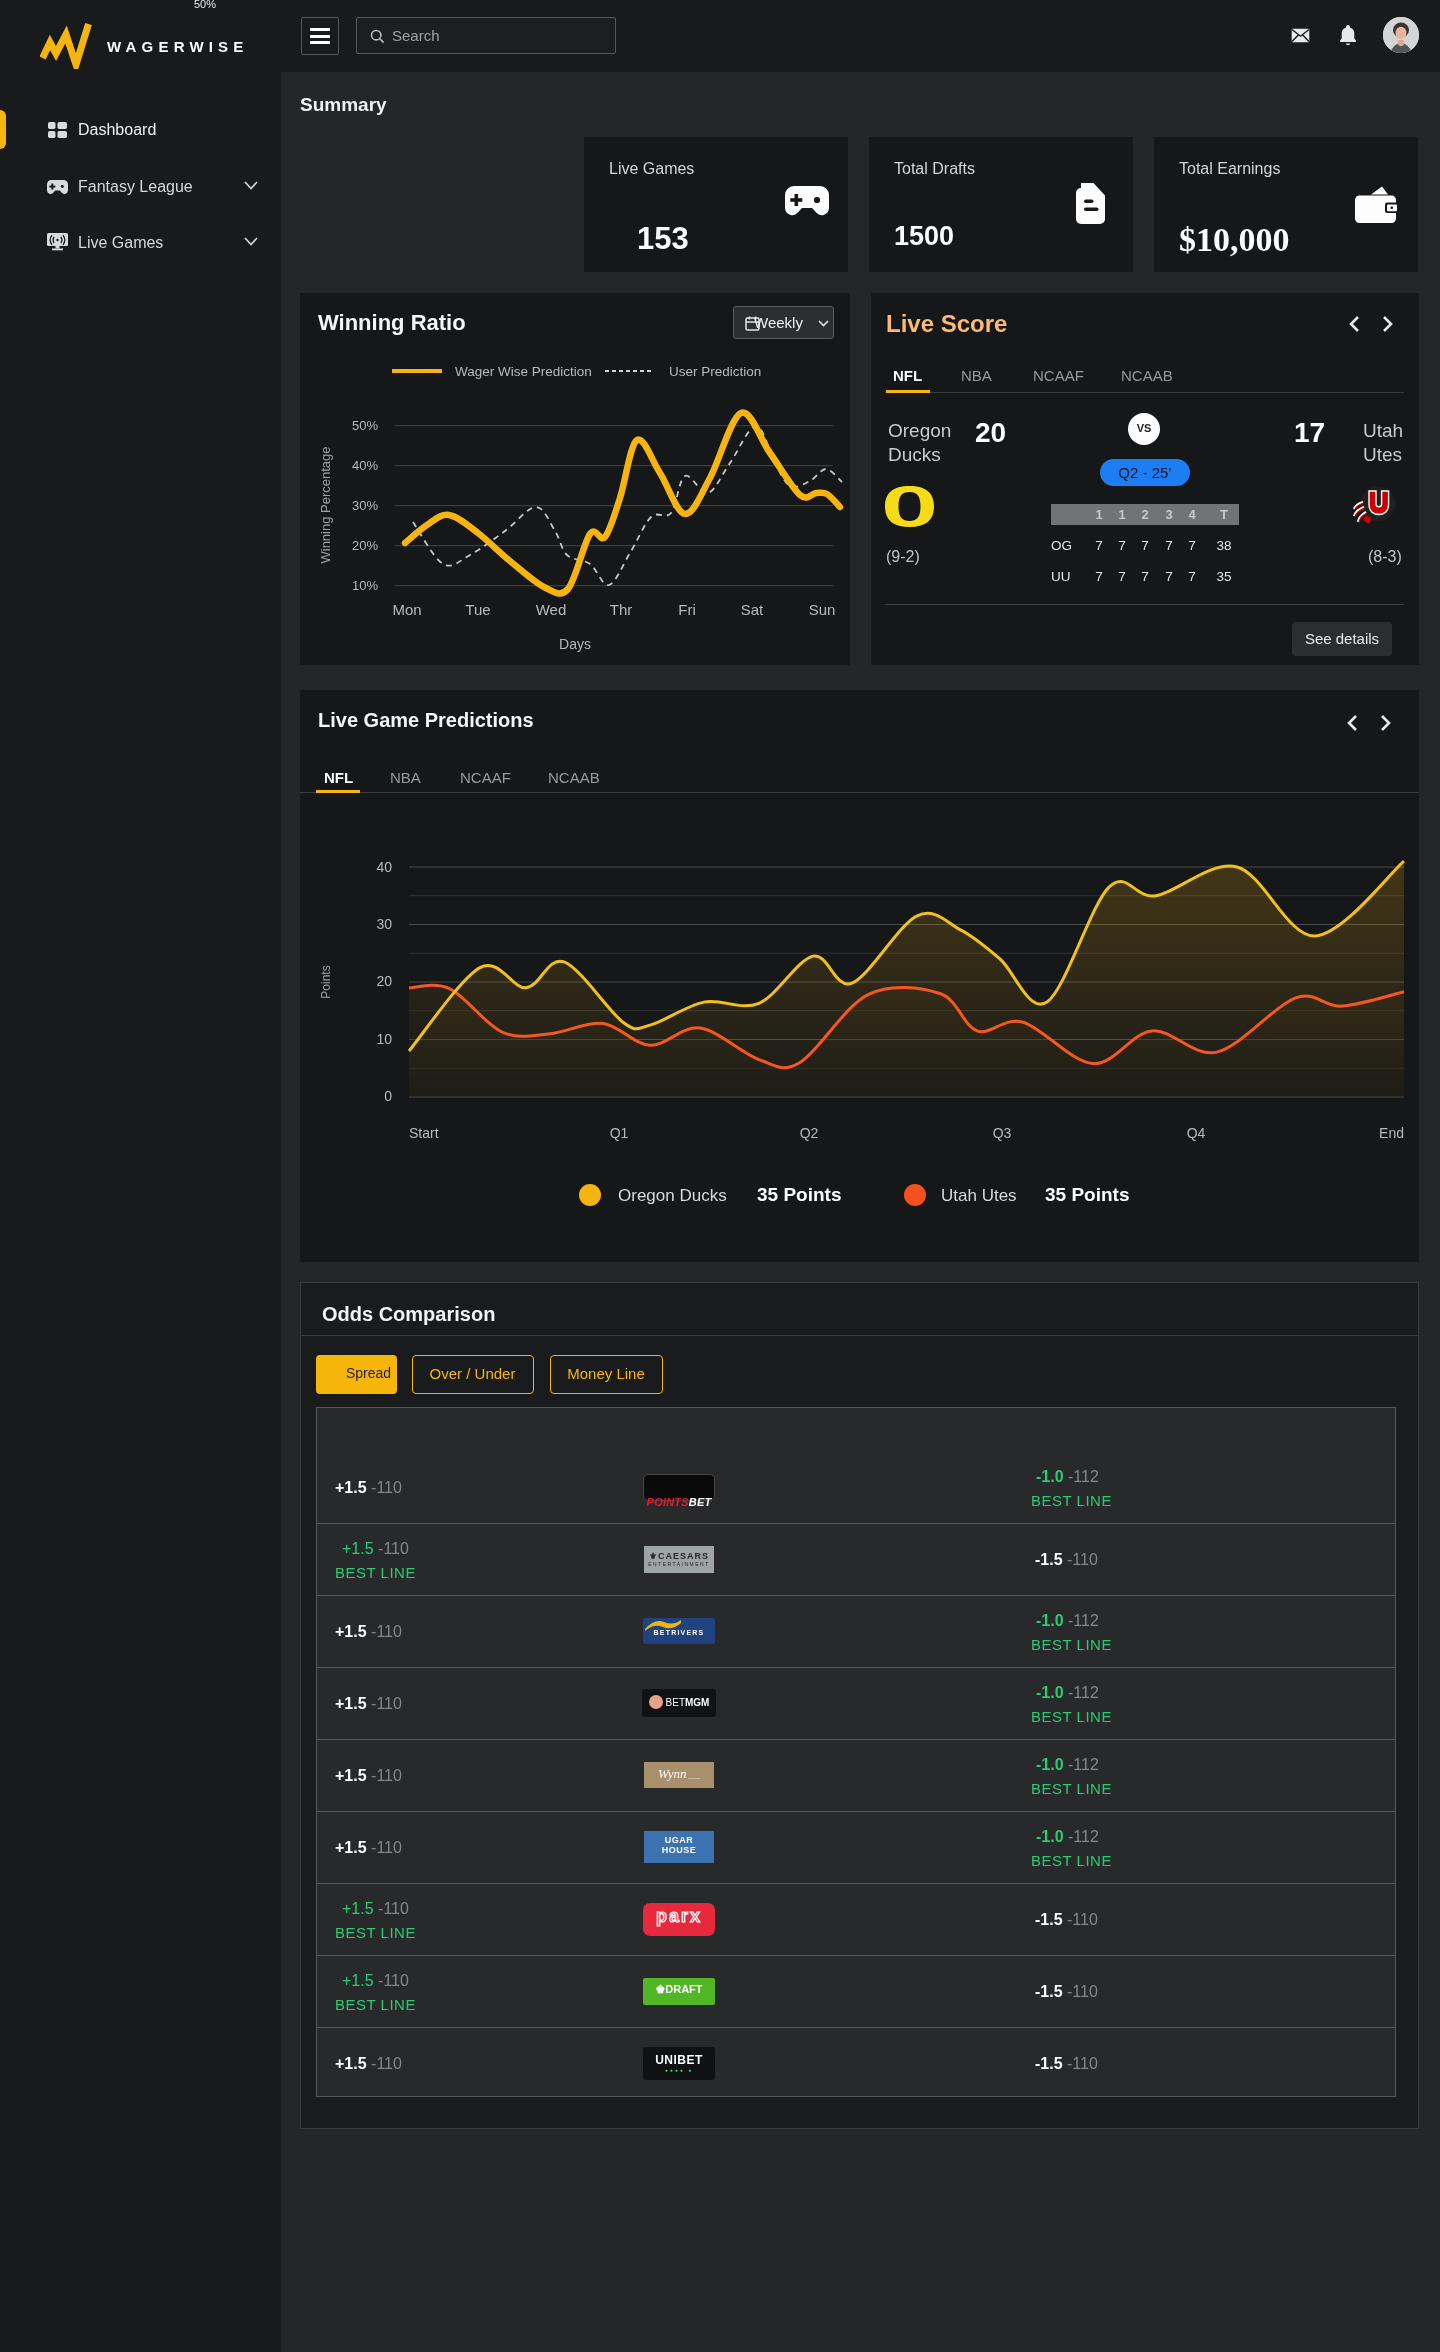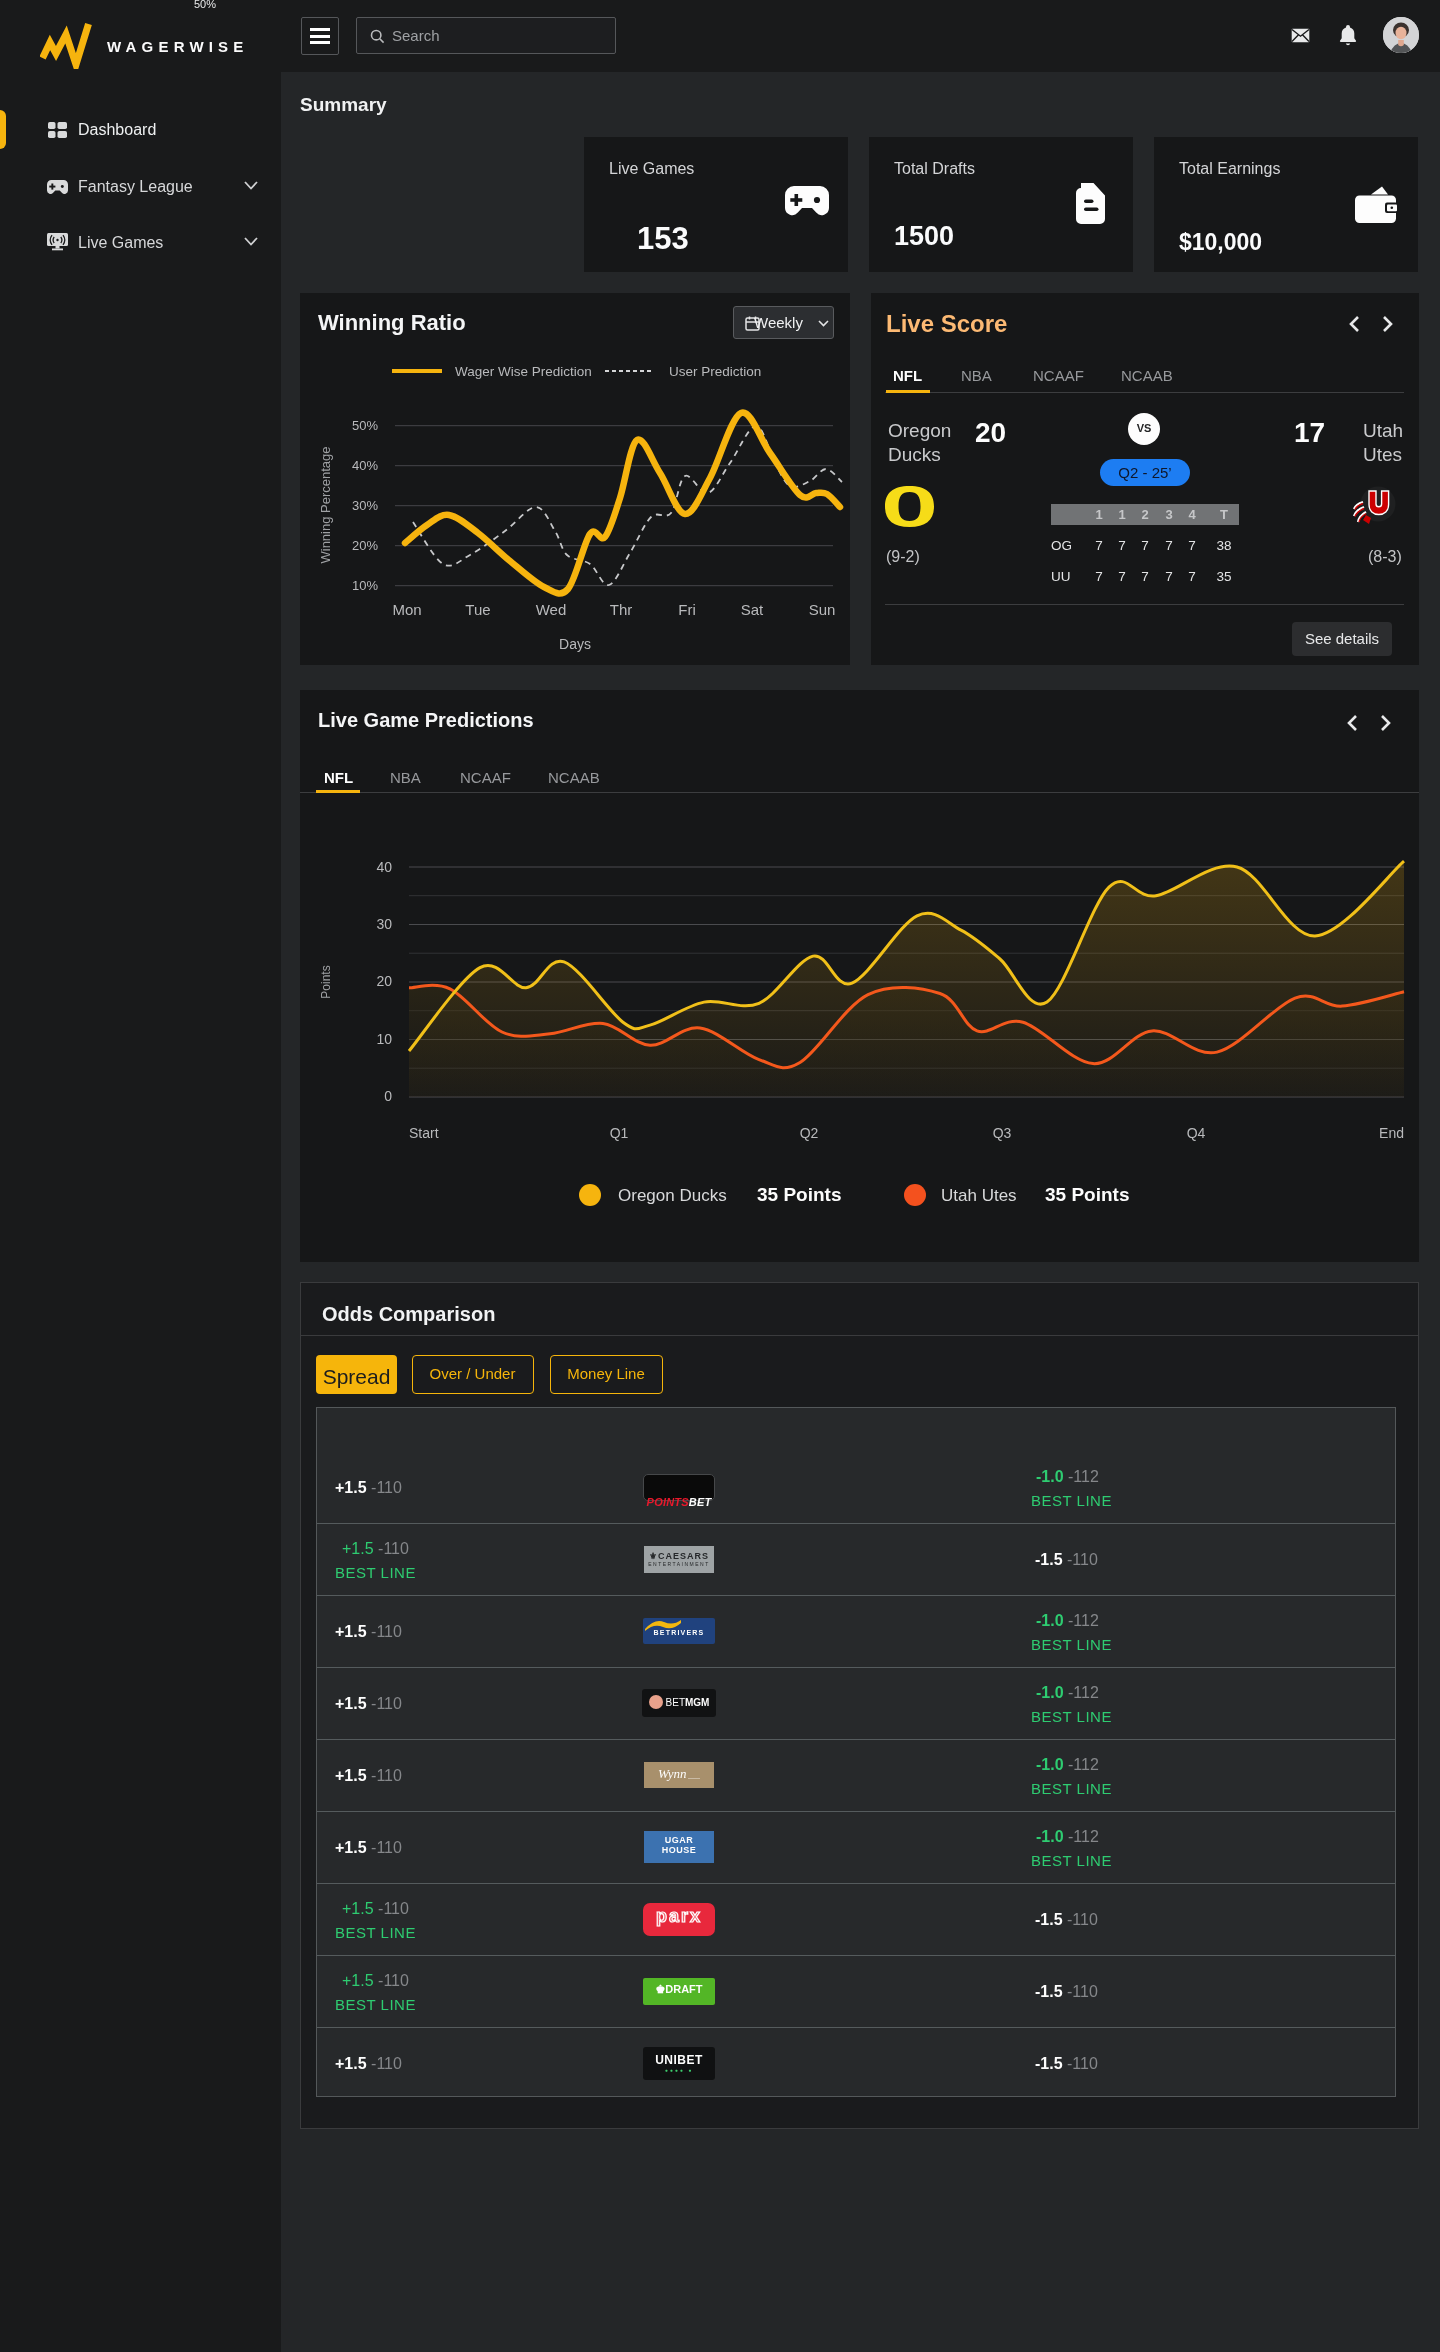--- a/index.html
+++ b/index.html
@@ -109,21 +109,21 @@
   <div class="abs" style="left:25px; top:23px; color:#d4d5d7; font-size:16px;">Total Drafts</div>
   <div class="abs" style="left:25px; top:84px; color:#fafbfc; font-size:27px; font-weight:700;">1500</div>
   <svg class="abs" style="left:207px; top:46px;" width="29" height="41" viewBox="0 0 29 41">
     <path d="M5 0 h12.5 L29 12.5 v23.5 a5 5 0 0 1 -5 5 h-19 a5 5 0 0 1 -5 -5 v-26 a5 5 0 0 1 5 -5 z" fill="#fdfdfd"></path>
     <rect x="8" y="16.5" width="9.5" height="3.6" rx="1.8" fill="#161718"></rect>
     <rect x="8" y="24.5" width="14.5" height="3.6" rx="1.8" fill="#161718"></rect>
   </svg>
 </div>
 <div class="card" style="left:1154px; top:137px; width:264px; height:135px;">
   <div class="abs" style="left:25px; top:23px; color:#d4d5d7; font-size:16px;">Total Earnings</div>
-  <div class="abs" style="left:25px; top:92px; color:#fafbfc; font-size:23px; font-weight:700;">$10,000</div>
+  <div class="abs" style="left:25px; top:84px; color:#fafbfc; font-size:34px; font-weight:700;font-family:Liberation Serif, serif;">$10,000</div>
   <svg class="abs" style="left:1354px; top:185px; left:200px; top:48px;" width="44" height="39" viewBox="0 0 44 39">
     <path d="M17 9.5 L28 1.5 L34 9.5 Z" fill="#fdfdfd"></path>
     <rect x="1" y="10.5" width="41" height="27.5" rx="4.5" fill="#fdfdfd"></rect>
     <rect x="31" y="17.5" width="12.5" height="10.5" rx="2" fill="#161718"></rect>
     <rect x="33" y="19.5" width="10" height="6.8" rx="1" fill="#fdfdfd"></rect>
     <circle cx="37.8" cy="22.8" r="1.3" fill="#161718"></circle>
   </svg>
 </div>
 
 <div class="card" style="left:300px; top:293px; width:550px; height:372px;">
@@ -326,21 +326,21 @@
   <div class="abs" style="left:604px; top:494px; width:22px; height:22px; border-radius:50%; background:#f4511e;"></div>
   <div class="abs" style="left:641px; top:496px; color:#d8d9da; font-size:17px;">Utah Utes</div>
   <div class="abs" style="left:745px; top:494px; color:#fdfdfd; font-size:19px; font-weight:700;">35 Points</div>
 </div>
 
 <div class="card" style="left:300px; top:1282px; width:1119px; height:847px; background:#1a1b1d; border:1px solid #3a3b3d;">
   <div class="abs" style="left:21px; top:20px; color:#f2f3f4; font-size:20px; font-weight:700;">Odds Comparison</div>
   <div class="abs" style="left:0; top:52px; width:1117px; height:1px; background:#3a3b3d;"></div>
 
   <div class="abs" style="left:15px; top:72px; width:81px; height:39px; background:#f6b50b; border-radius:4px;">
-    <div class="abs" style="left:0; top:10px; width:81px; text-align:center; color:#1c1d1e; font-size:21px;">Spread</div>
+    <div class="abs" style="left:12px; top:10px; width:81px; text-align:center; color:#1c1d1e; font-size:14px;">Spread</div>
   </div>
   <div class="abs" style="left:111px; top:72px; width:122px; height:39px; border:1.5px solid #f6b50b; border-radius:4px;">
     <div class="abs" style="left:0; top:9px; width:119px; text-align:center; color:#f6b50b; font-size:15px;">Over / Under</div>
   </div>
   <div class="abs" style="left:249px; top:72px; width:113px; height:39px; border:1.5px solid #f6b50b; border-radius:4px;">
     <div class="abs" style="left:0; top:9px; width:110px; text-align:center; color:#f6b50b; font-size:15px;">Money Line</div>
   </div>
 
   <div class="abs" style="left:15px; top:124px; width:1080px; height:690px; background:#27292b; border:1px solid #54585a;">
 

